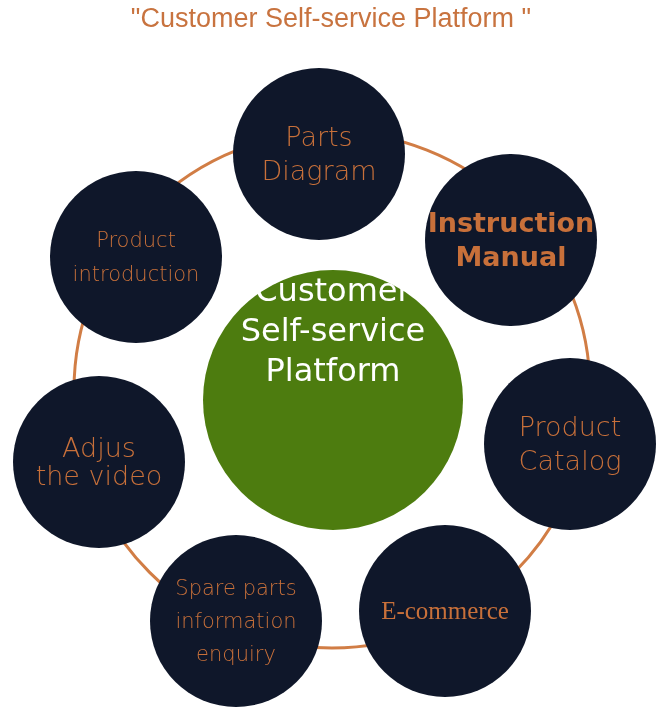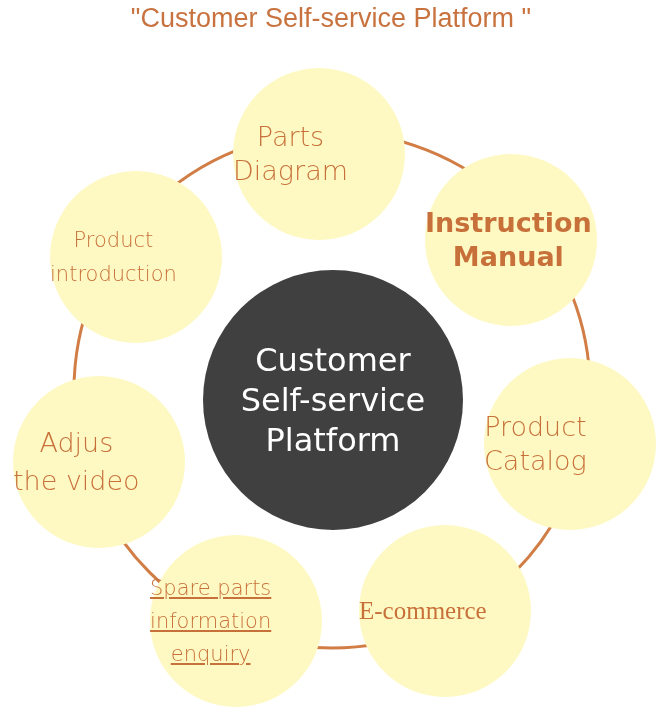--- a/index.html
+++ b/index.html
@@ -4,26 +4,26 @@
 <style>
   html, body { margin: 0; padding: 0; background: #ffffff; }
   body { width: 662px; height: 714px; position: relative; overflow: hidden;
          font-family: "DejaVu Sans", "Liberation Sans", sans-serif; }
   .title { position: absolute; left: 0; top: 3px; width: 662px; text-align: center;
            color: #c8733f; font-family: "Liberation Sans", sans-serif; font-size: 27px;
            line-height: 30px; letter-spacing: 0px; }
   .title div { white-space: nowrap; }
   svg.ring { position: absolute; left: 0; top: 0; }
   .node { position: absolute; width: 172px; height: 172px; border-radius: 50%;
-          background: #fef9c3; display: flex; align-items: center; justify-content: flex-start;
+          background: #0f172a; display: flex; align-items: center; justify-content: center;
           text-align: center; color: #c8703a; box-sizing: border-box; }
   .node span { display: block; white-space: pre-line; font-family: "DejaVu Sans", sans-serif;
                font-weight: 300; }
   .center { position: absolute; width: 260px; height: 260px; border-radius: 50%;
-            background: #404040; display: flex; align-items: center; justify-content: center;
+            background: #4d7c0f; display: flex; justify-content: center;
             text-align: center; color: #ffffff; }
   .center span { white-space: pre-line; font-family: "DejaVu Sans", sans-serif;
                  font-size: 32px; line-height: 40px; }
 </style>
 </head>
 <body>
 
 <div class="title">
   <div>"Customer Self-service Platform "</div>
 </div>
@@ -40,27 +40,27 @@
   <span style="font-size:27px; line-height:34px;font-weight:bold;">Instruction
 Manual</span>
 </div>
 <div class="node" style="left:484px; top:358px;">
   <span style="font-size:27px; line-height:34px;">Product
 Catalog</span>
 </div>
 <div class="node" style="left:359px; top:525px;">
   <span style="font-size:25px; line-height:30px;font-family:Liberation Serif, serif;">E-commerce</span>
 </div>
-<div class="node" style="left:150px; top:535px;text-decoration:underline;">
+<div class="node" style="left:150px; top:535px;">
   <span style="font-size:21px; line-height:33px;">Spare parts
 information
 enquiry</span>
 </div>
 <div class="node" style="left:13px; top:376px;">
-  <span style="font-size:27px; line-height:38px;">Adjus
+  <span style="font-size:27px; line-height:28px;">Adjus
 the video</span>
 </div>
 <div class="node" style="left:50px; top:171px;">
   <span style="font-size:21px; line-height:34px;">Product
 introduction</span>
 </div>
 
 <div class="center" style="left:203px; top:270px;">
   <span>Customer
 Self-service

